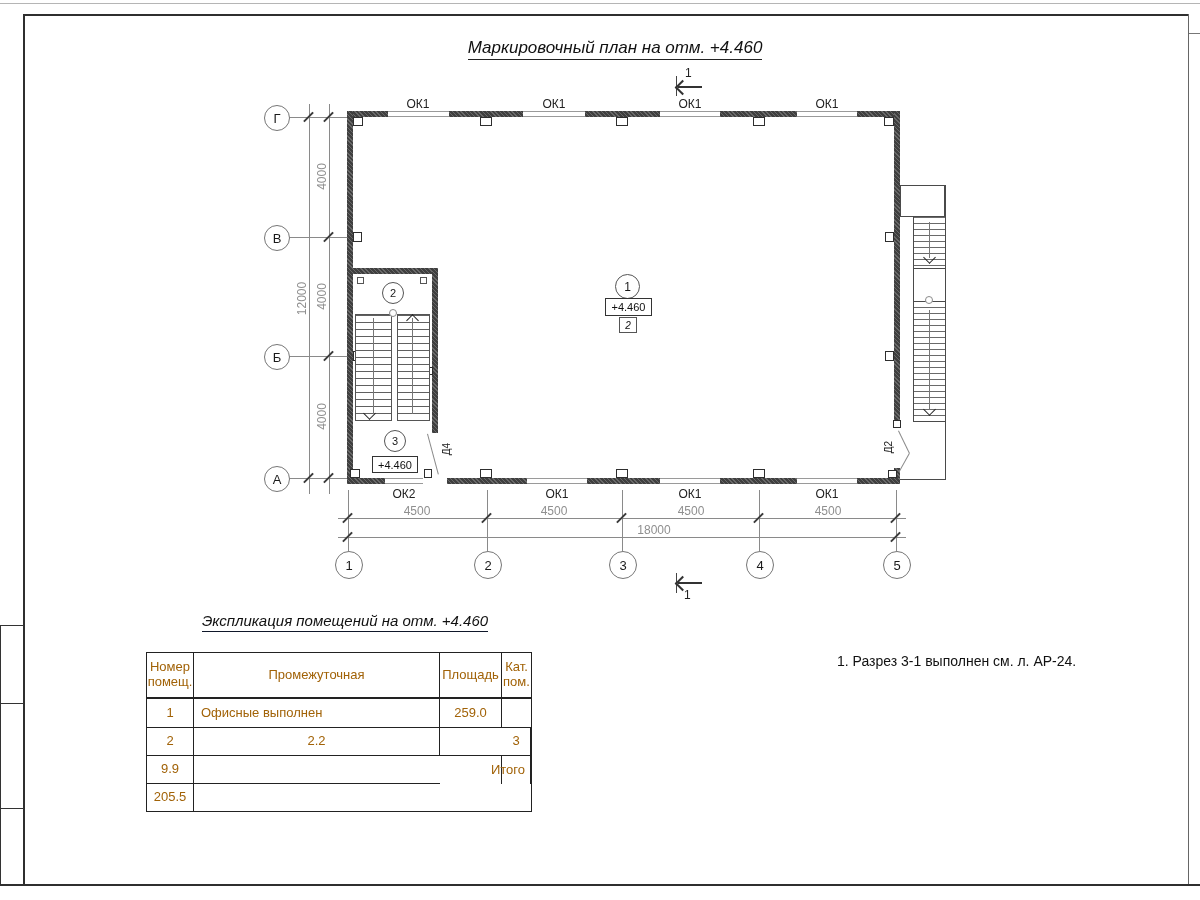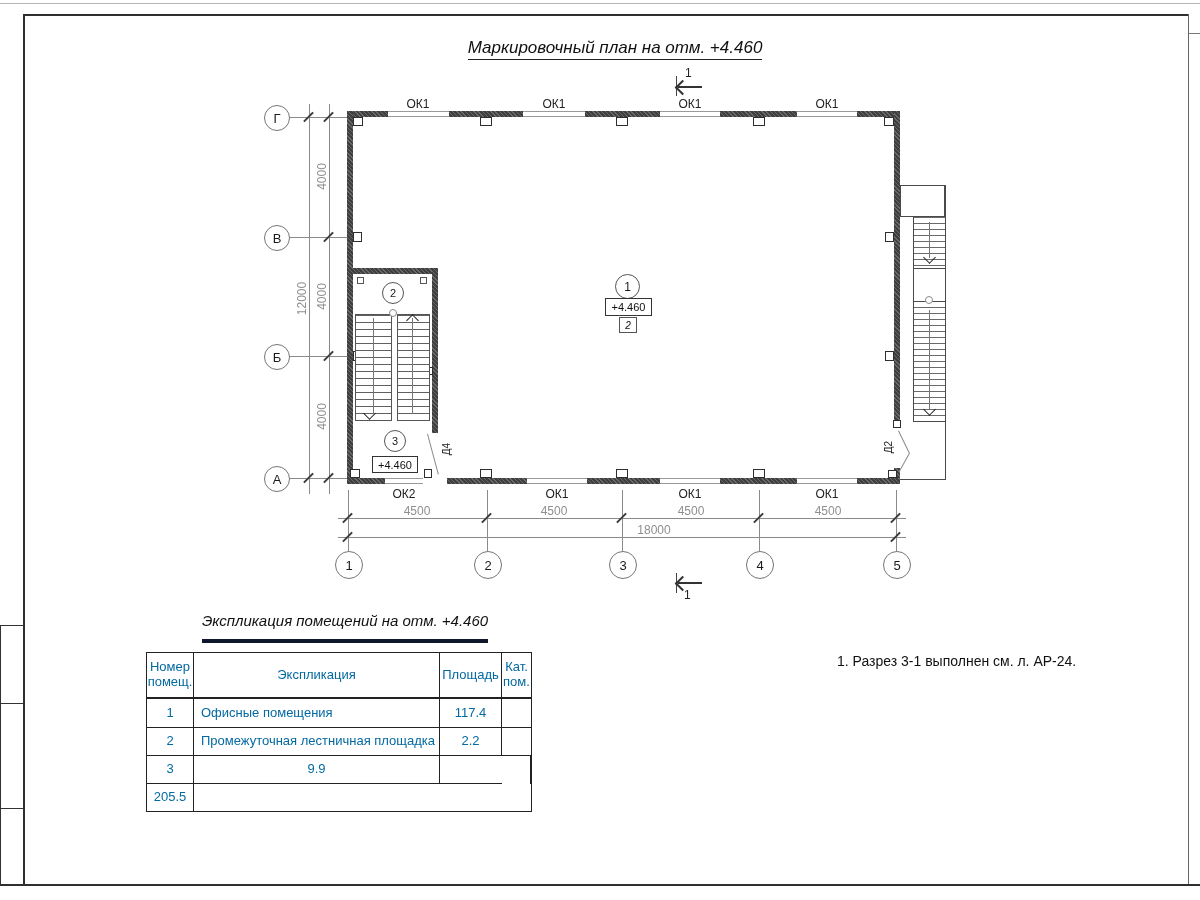--- a/index.html
+++ b/index.html
@@ -28,21 +28,21 @@
   .chev.left{width:9px;height:9px;border-left-width:2px;border-bottom-width:2px;border-color:#333;transform:rotate(45deg);}
   .elevbox{position:absolute;border:1px solid #333;background:#fff;color:#111;font-size:11px;
     display:flex;align-items:center;justify-content:center;}
   .leaf{position:absolute;width:1px;background:#8a8a8a;transform-origin:top left;}
   .ring{position:absolute;border:1px solid #8a8a8a;border-radius:50%;background:#fff;}
   .title-it{font-style:italic;color:#111;}
   .underl{border-bottom:1.5px solid #222;padding-bottom:2px;}
   
   .sched{position:absolute;left:146px;top:652px;border:1.5px solid #222;display:grid;
     grid-template-columns:47px 246px 62px 29px;grid-template-rows:46px 29px 28px 28px 27px;background:#fff;}
-  .sched .c{border-right:1px solid #222;border-bottom:1px solid #222;font-size:13px;color:#0369a1;
+  .sched .c{border-right:1px solid #222;border-bottom:1px solid #222;font-size:13px;color:#a16207;
     display:flex;align-items:center;justify-content:center;text-align:center;line-height:1.15;}
   .sched .cl{justify-content:flex-start;padding-left:7px;text-align:left;}
   .sched .cr{justify-content:flex-end;padding-right:5px;text-align:right;}
   .sched .hd{border-bottom:2px solid #222;}
   .sched .lastcol{border-right:none;}
   .sched .lastrow{border-bottom:none;}
 </style>
 </head>
 <body>
 
@@ -249,41 +249,41 @@
 </div>
 
 <div>
   <div class="vl" style="left:676px;top:573px;height:20px;background:#444;"></div>
   <div class="abs" style="left:678px;top:582px;width:24px;height:2px;background:#333;"></div>
   <div class="chev left" style="left:677px;top:578px;"></div>
   <div class="abs" style="left:684px;top:588px;font-size:12px;color:#222;">1</div>
 </div>
 
 <div class="abs" style="left:185px;top:612px;width:320px;text-align:center;font-size:15px;">
-  <span class="title-it" style="border-bottom:4px solid #0f172a;padding-bottom:10px;margin-top:24px;">Экспликация помещений на отм. +4.460</span>
+  <span class="title-it" style="border-bottom:1px solid #0f172a;padding-bottom:2px;margin-top:24px;">Экспликация помещений на отм. +4.460</span>
 </div>
 
 <div class="sched">
   <div class="c hd">Номер помещ.</div>
-  <div class="c hd">Экспликация</div>
+  <div class="c hd">Промежуточная</div>
   <div class="c hd">Площадь</div>
   <div class="c hd lastcol">Кат. пом.</div>
 
   <div class="c">1</div>
-  <div class="c cl">Офисные помещения</div>
-  <div class="c">117.4</div>
+  <div class="c cl">Офисные выполнен</div>
+  <div class="c">259.0</div>
   <div class="c lastcol"></div>
 
   <div class="c">2</div>
-  <div class="c cl">Промежуточная лестничная площадка</div>
   <div class="c">2.2</div>
   <div class="c lastcol"></div>
 
   <div class="c">3</div>
   <div class="c">9.9</div>
   <div class="c lastcol"></div>
 
   <div class="c lastrow"></div>
+  <div class="c cr lastrow">Итого</div>
   <div class="c lastrow">205.5</div>
   <div class="c lastcol lastrow"></div>
 </div>
 
 <div class="abs" style="left:837px;top:653px;width:300px;font-size:14px;color:#111;">1. Разрез 3-1 выполнен см. л. АР-24.</div>
 
 </body></html>

